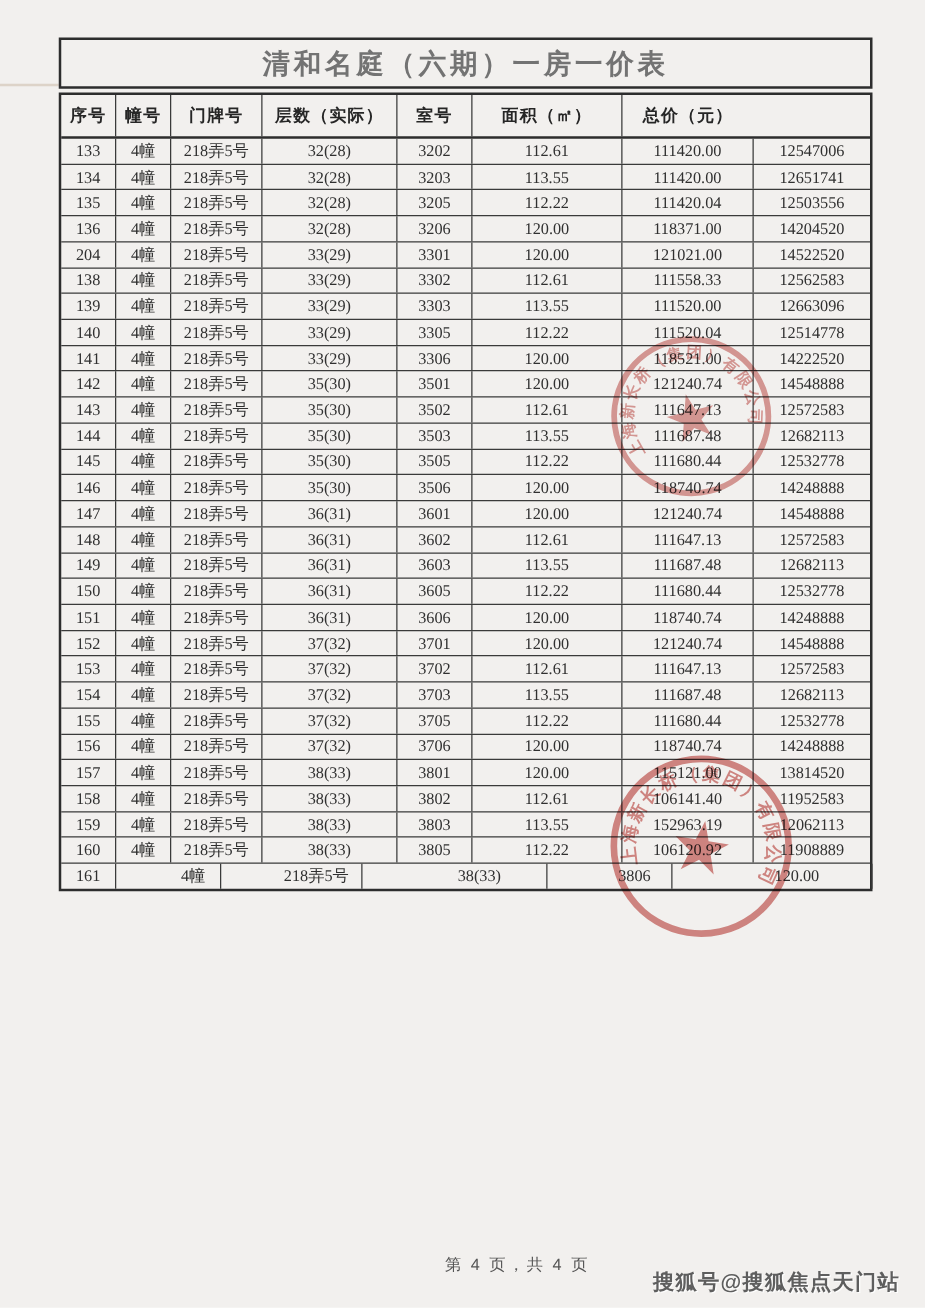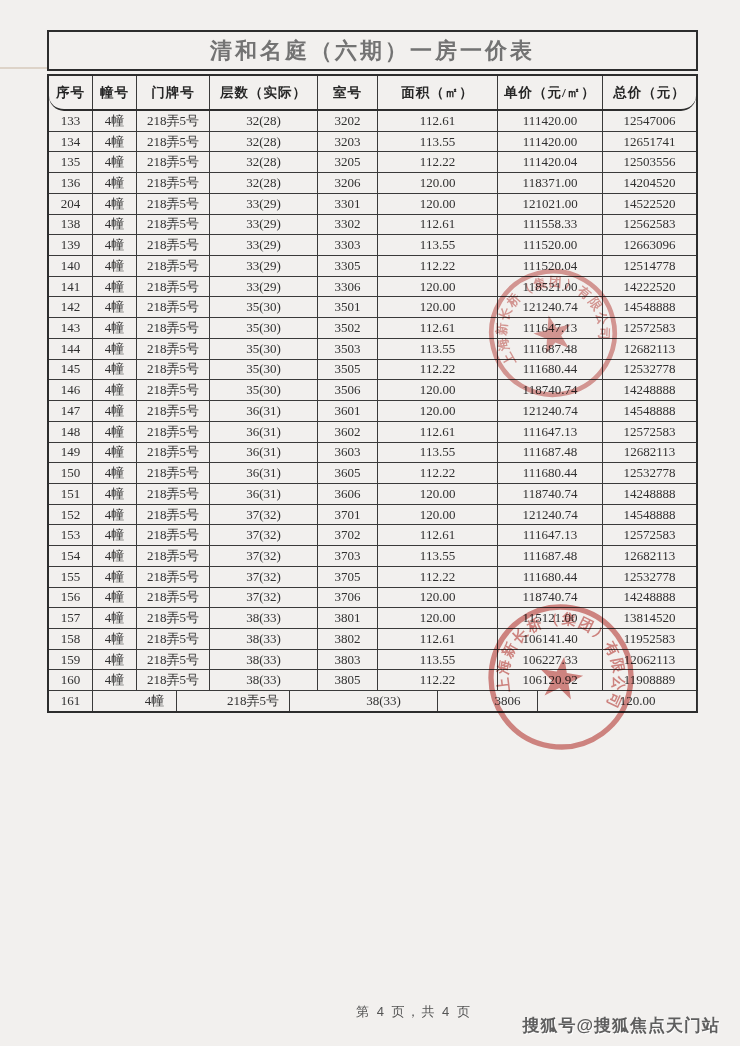--- a/index.html
+++ b/index.html
@@ -27,21 +27,21 @@
   .grid-box{
     box-sizing:border-box;
     margin-top:3px;
     border:2px solid #2d2d2d;
     background:transparent;
   }
   .header-row,.row{
     display:grid;
     grid-template-columns:44px 44px 73px 108px 60px 120px 105px 1fr;
   }
-  .header-row{height:33px;border-bottom:2px solid #2d2d2d;border-radius:15px;}
+  .header-row{height:33px;border-bottom:2px solid #2d2d2d;}
   .row{height:19.72px;border-bottom:1px solid #3a3a3a;}
   .row:last-child{border-bottom:none;gap:40px;}
   .hcell,.cell{
     box-sizing:border-box;
     border-right:1px solid #3a3a3a;
     display:flex;align-items:center;justify-content:center;
     overflow:hidden;white-space:nowrap;
   }
   .hcell:last-child,.cell:last-child{border-right:none;}
   .hcell{font-size:13.5px;font-weight:bold;color:#262626;letter-spacing:1px;}
@@ -82,21 +82,20 @@
   <div class="price-table">
     <div class="title-box">清和名庭（六期）一房一价表</div>
     <div class="grid-box">
       <div class="header-row">
           <div class="hcell">序号</div>
           <div class="hcell">幢号</div>
           <div class="hcell">门牌号</div>
           <div class="hcell">层数（实际）</div>
           <div class="hcell">室号</div>
           <div class="hcell">面积（㎡）</div>
-          <div class="hcell">单价（元/㎡）</div>
           <div class="hcell">总价（元）</div>
         </div>
       <div>
           <div class="row">
             <div class="cell">133</div>
             <div class="cell">4幢</div>
             <div class="cell">218弄5号</div>
             <div class="cell">32(28)</div>
             <div class="cell">3202</div>
             <div class="cell">112.61</div>
@@ -353,21 +352,21 @@
             <div class="cell">106141.40</div>
             <div class="cell">11952583</div>
           </div>
           <div class="row">
             <div class="cell">159</div>
             <div class="cell">4幢</div>
             <div class="cell">218弄5号</div>
             <div class="cell">38(33)</div>
             <div class="cell">3803</div>
             <div class="cell">113.55</div>
-            <div class="cell">106227.33</div>
+            <div class="cell">152963.19</div>
             <div class="cell">12062113</div>
           </div>
           <div class="row">
             <div class="cell">160</div>
             <div class="cell">4幢</div>
             <div class="cell">218弄5号</div>
             <div class="cell">38(33)</div>
             <div class="cell">3805</div>
             <div class="cell">112.22</div>
             <div class="cell">106120.92</div>

